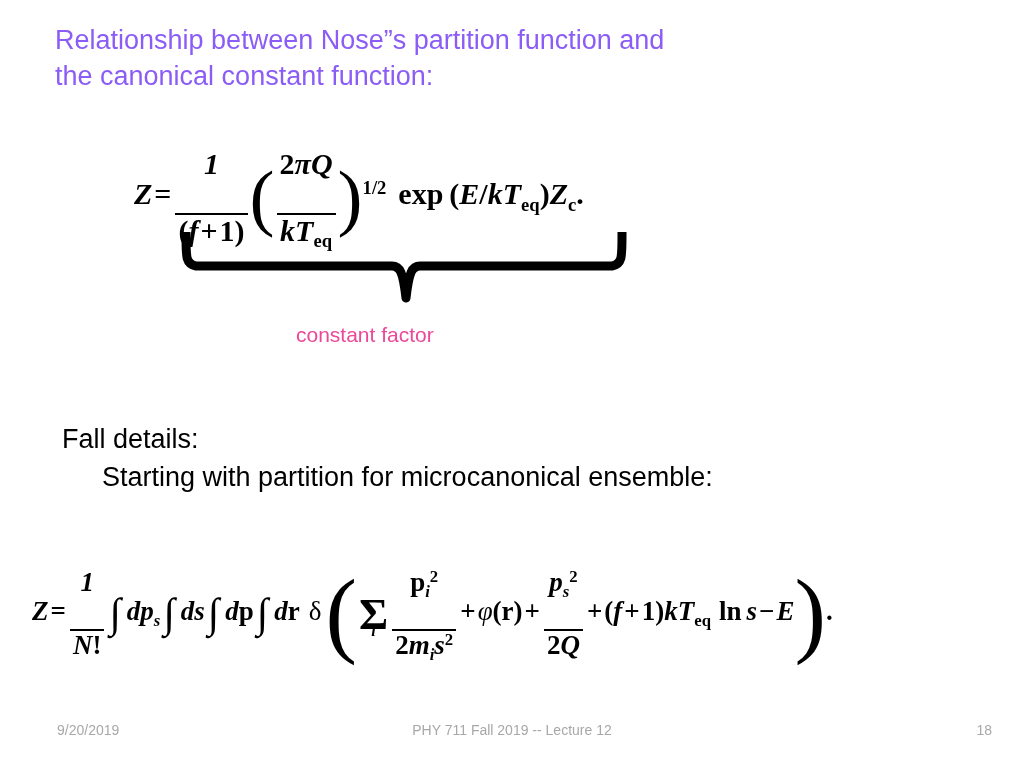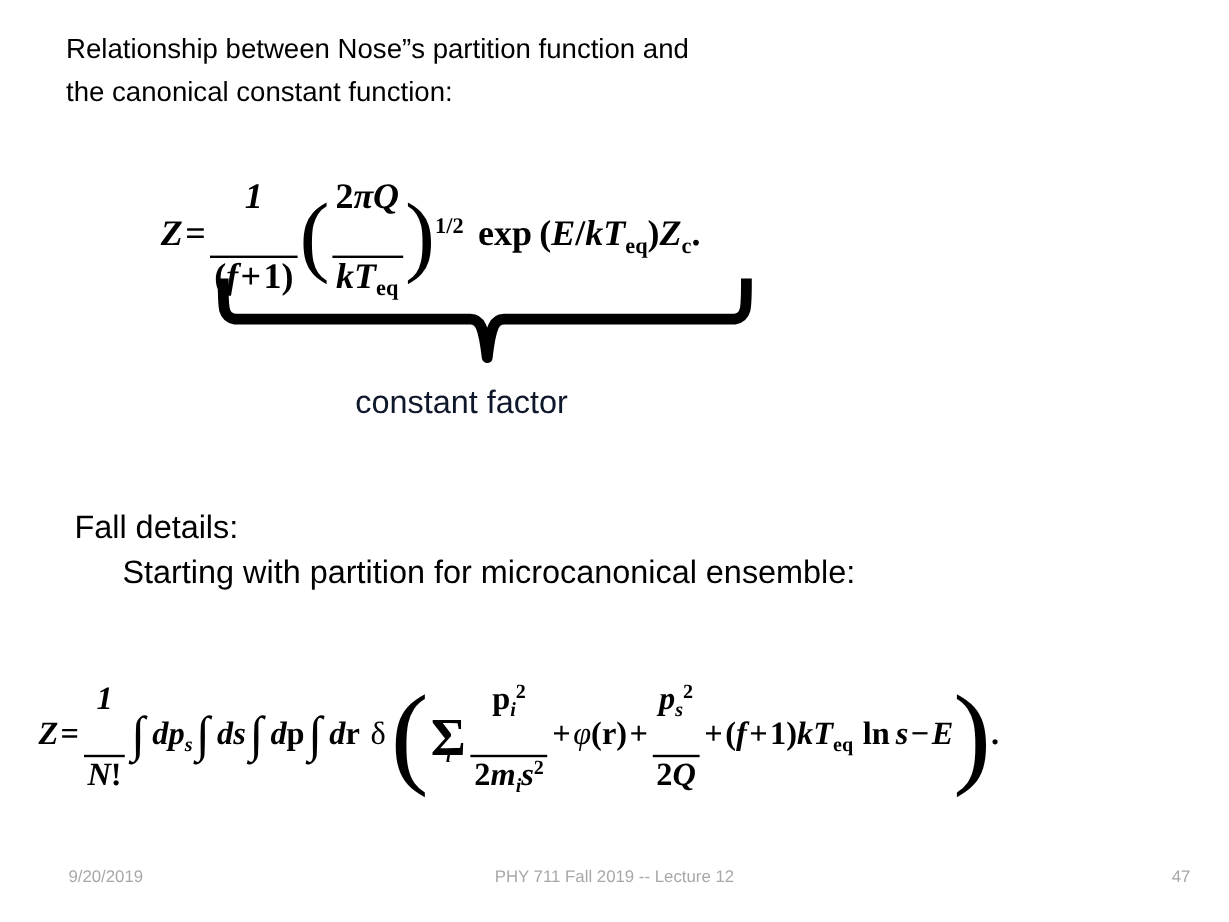--- a/index.html
+++ b/index.html
@@ -15,23 +15,23 @@
     font-family: "Liberation Sans", sans-serif;
     color: #000000;
   }
 
   
   #slide-title {
     position: absolute;
     left: 55px;
     top: 22px;
     width: 860px;
-    font-size: 23px;
+    font-size: 27px;
     line-height: 36px;
-    color: #000000;
+    color: #8b5cf6;
     letter-spacing: 0px;
   }
   #slide-title .tline { display: block; white-space: pre; }
 
   
   .math {
     font-family: "Liberation Serif", "DejaVu Serif", serif;
     font-weight: bold;
     font-style: italic;
     color: #000;
@@ -128,23 +128,23 @@
     top: 232px;
     width: 452px;
     height: 78px;
   }
   #brace-annotation svg { display: block; }
 
   #brace-label {
     position: absolute;
     left: 296px;
     top: 318px;
-    font-size: 27px;
+    font-size: 21px;
     line-height: 34px;
-    color: #0f172a;
+    color: #ec4899;
   }
 
   
   #details-block {
     position: absolute;
     left: 62px;
     top: 420px;
     width: 880px;
     font-size: 27px;
     line-height: 38px;
@@ -205,14 +205,14 @@
   <span class="bline indent">Starting with partition for microcanonical ensemble:</span>
 </div>
 
 <div id="equation-2" class="math">
   <span>Z</span><span class="op up">=</span><span class="frac"><span class="num">1</span><span class="den"><span>N</span><span class="up">!</span></span></span><span class="intsym">∫</span><span style="padding-left:5px">d</span><span>p</span><sub class="sc">s</sub><span class="intsym">∫</span><span style="padding-left:5px">d</span><span>s</span><span class="intsym">∫</span><span style="padding-left:5px">d</span><span class="rm">p</span><span class="intsym">∫</span><span style="padding-left:5px">d</span><span class="rm">r</span><span class="up" style="padding-left:9px;font-weight:normal">δ</span><span class="bigparen p2" style="padding-left:4px">(</span><span class="sumsym"><span>Σ</span><span class="sumidx">i</span></span><span class="frac"><span class="num"><span class="rm">p</span><sub class="sc">i</sub><sup class="sc rmsup">2</sup></span><span class="den"><span class="up">2</span><span>m</span><sub class="sc">i</sub><span>s</span><sup class="sc rmsup">2</sup></span></span><span class="up op">+</span><span style="font-weight:normal">φ</span><span class="up">(</span><span class="rm">r</span><span class="up">)</span><span class="up op">+</span><span class="frac"><span class="num"><span>p</span><sub class="sc">s</sub><sup class="sc rmsup">2</sup></span><span class="den"><span class="up">2</span><span>Q</span></span></span><span class="up op">+</span><span class="up">(</span><span>f</span><span class="up op">+</span><span class="up">1</span><span class="up">)</span><span>k</span><span>T</span><sub class="sc rmsub">eq</sub><span class="up" style="padding-left:8px">ln</span><span style="padding-left:5px">s</span><span class="up op">−</span><span>E</span><span class="bigparen p2">)</span><span class="up">.</span>
 </div>
 
 <div id="slide-footer">
   <span id="footer-date">9/20/2019</span>
   <span id="footer-center">PHY 711  Fall 2019 -- Lecture 12</span>
-  <span id="footer-page">47</span>
+  <span id="footer-page">18</span>
 </div>
 
 </body></html>

